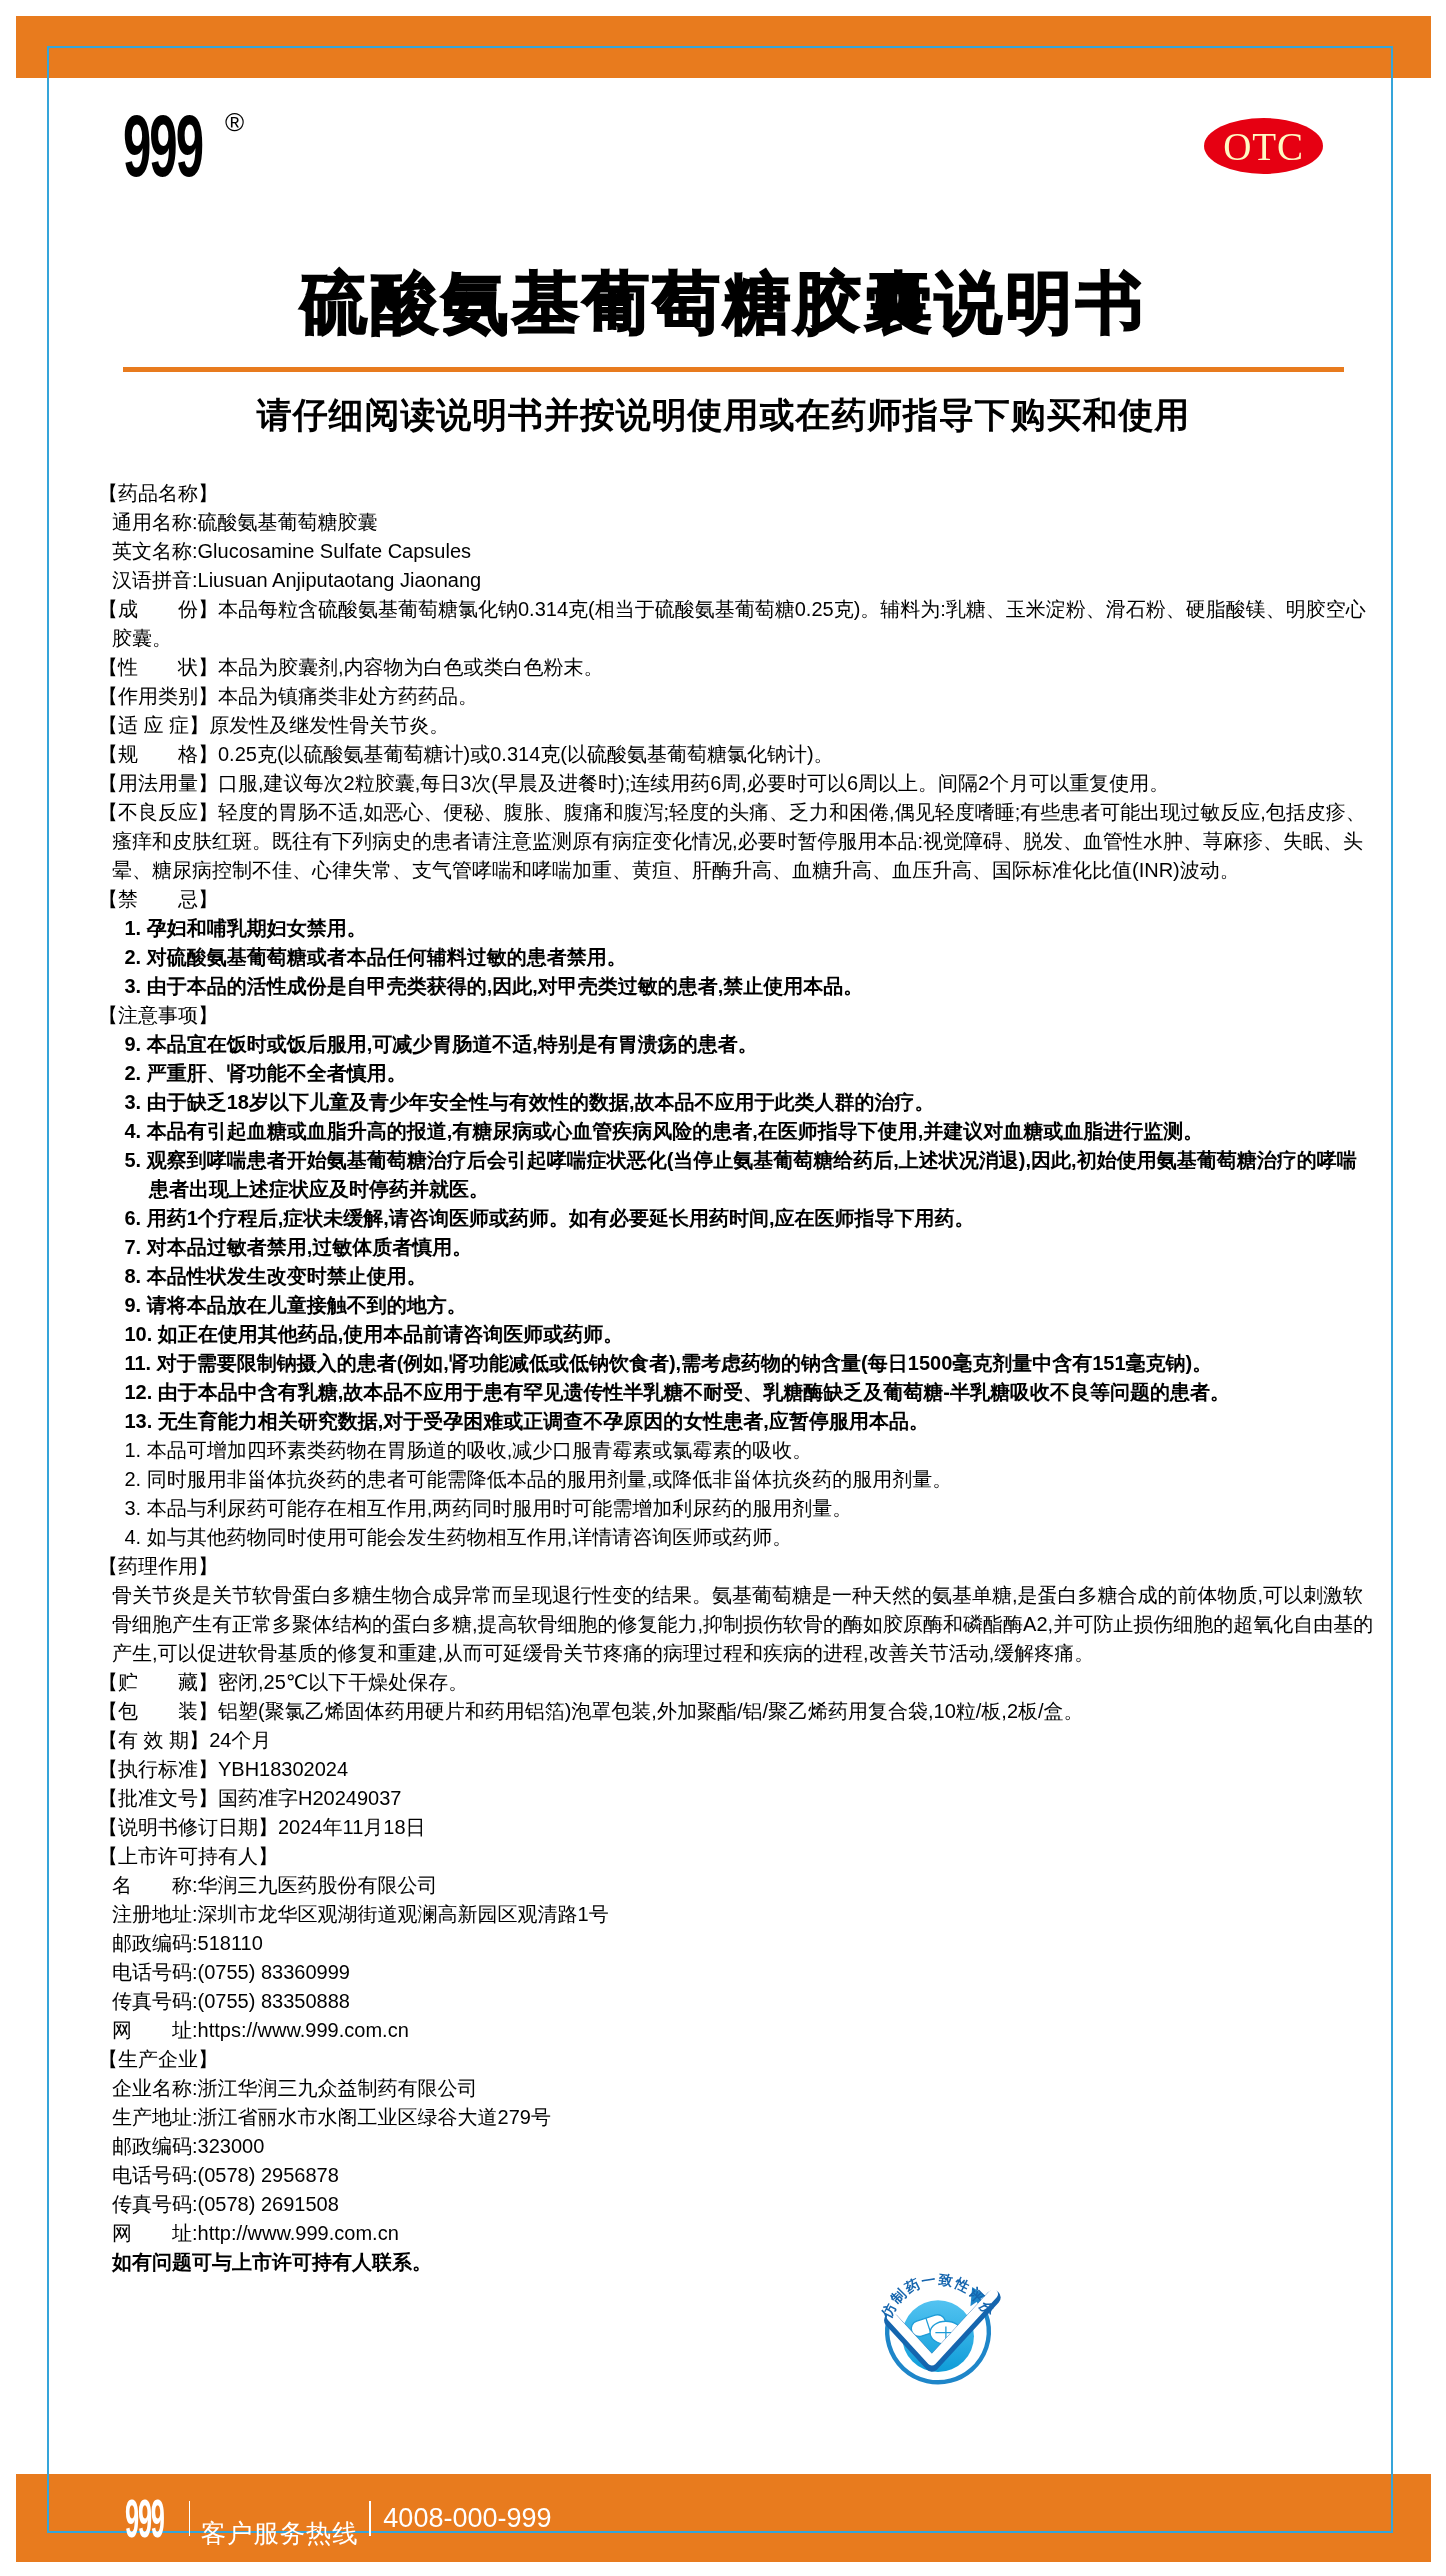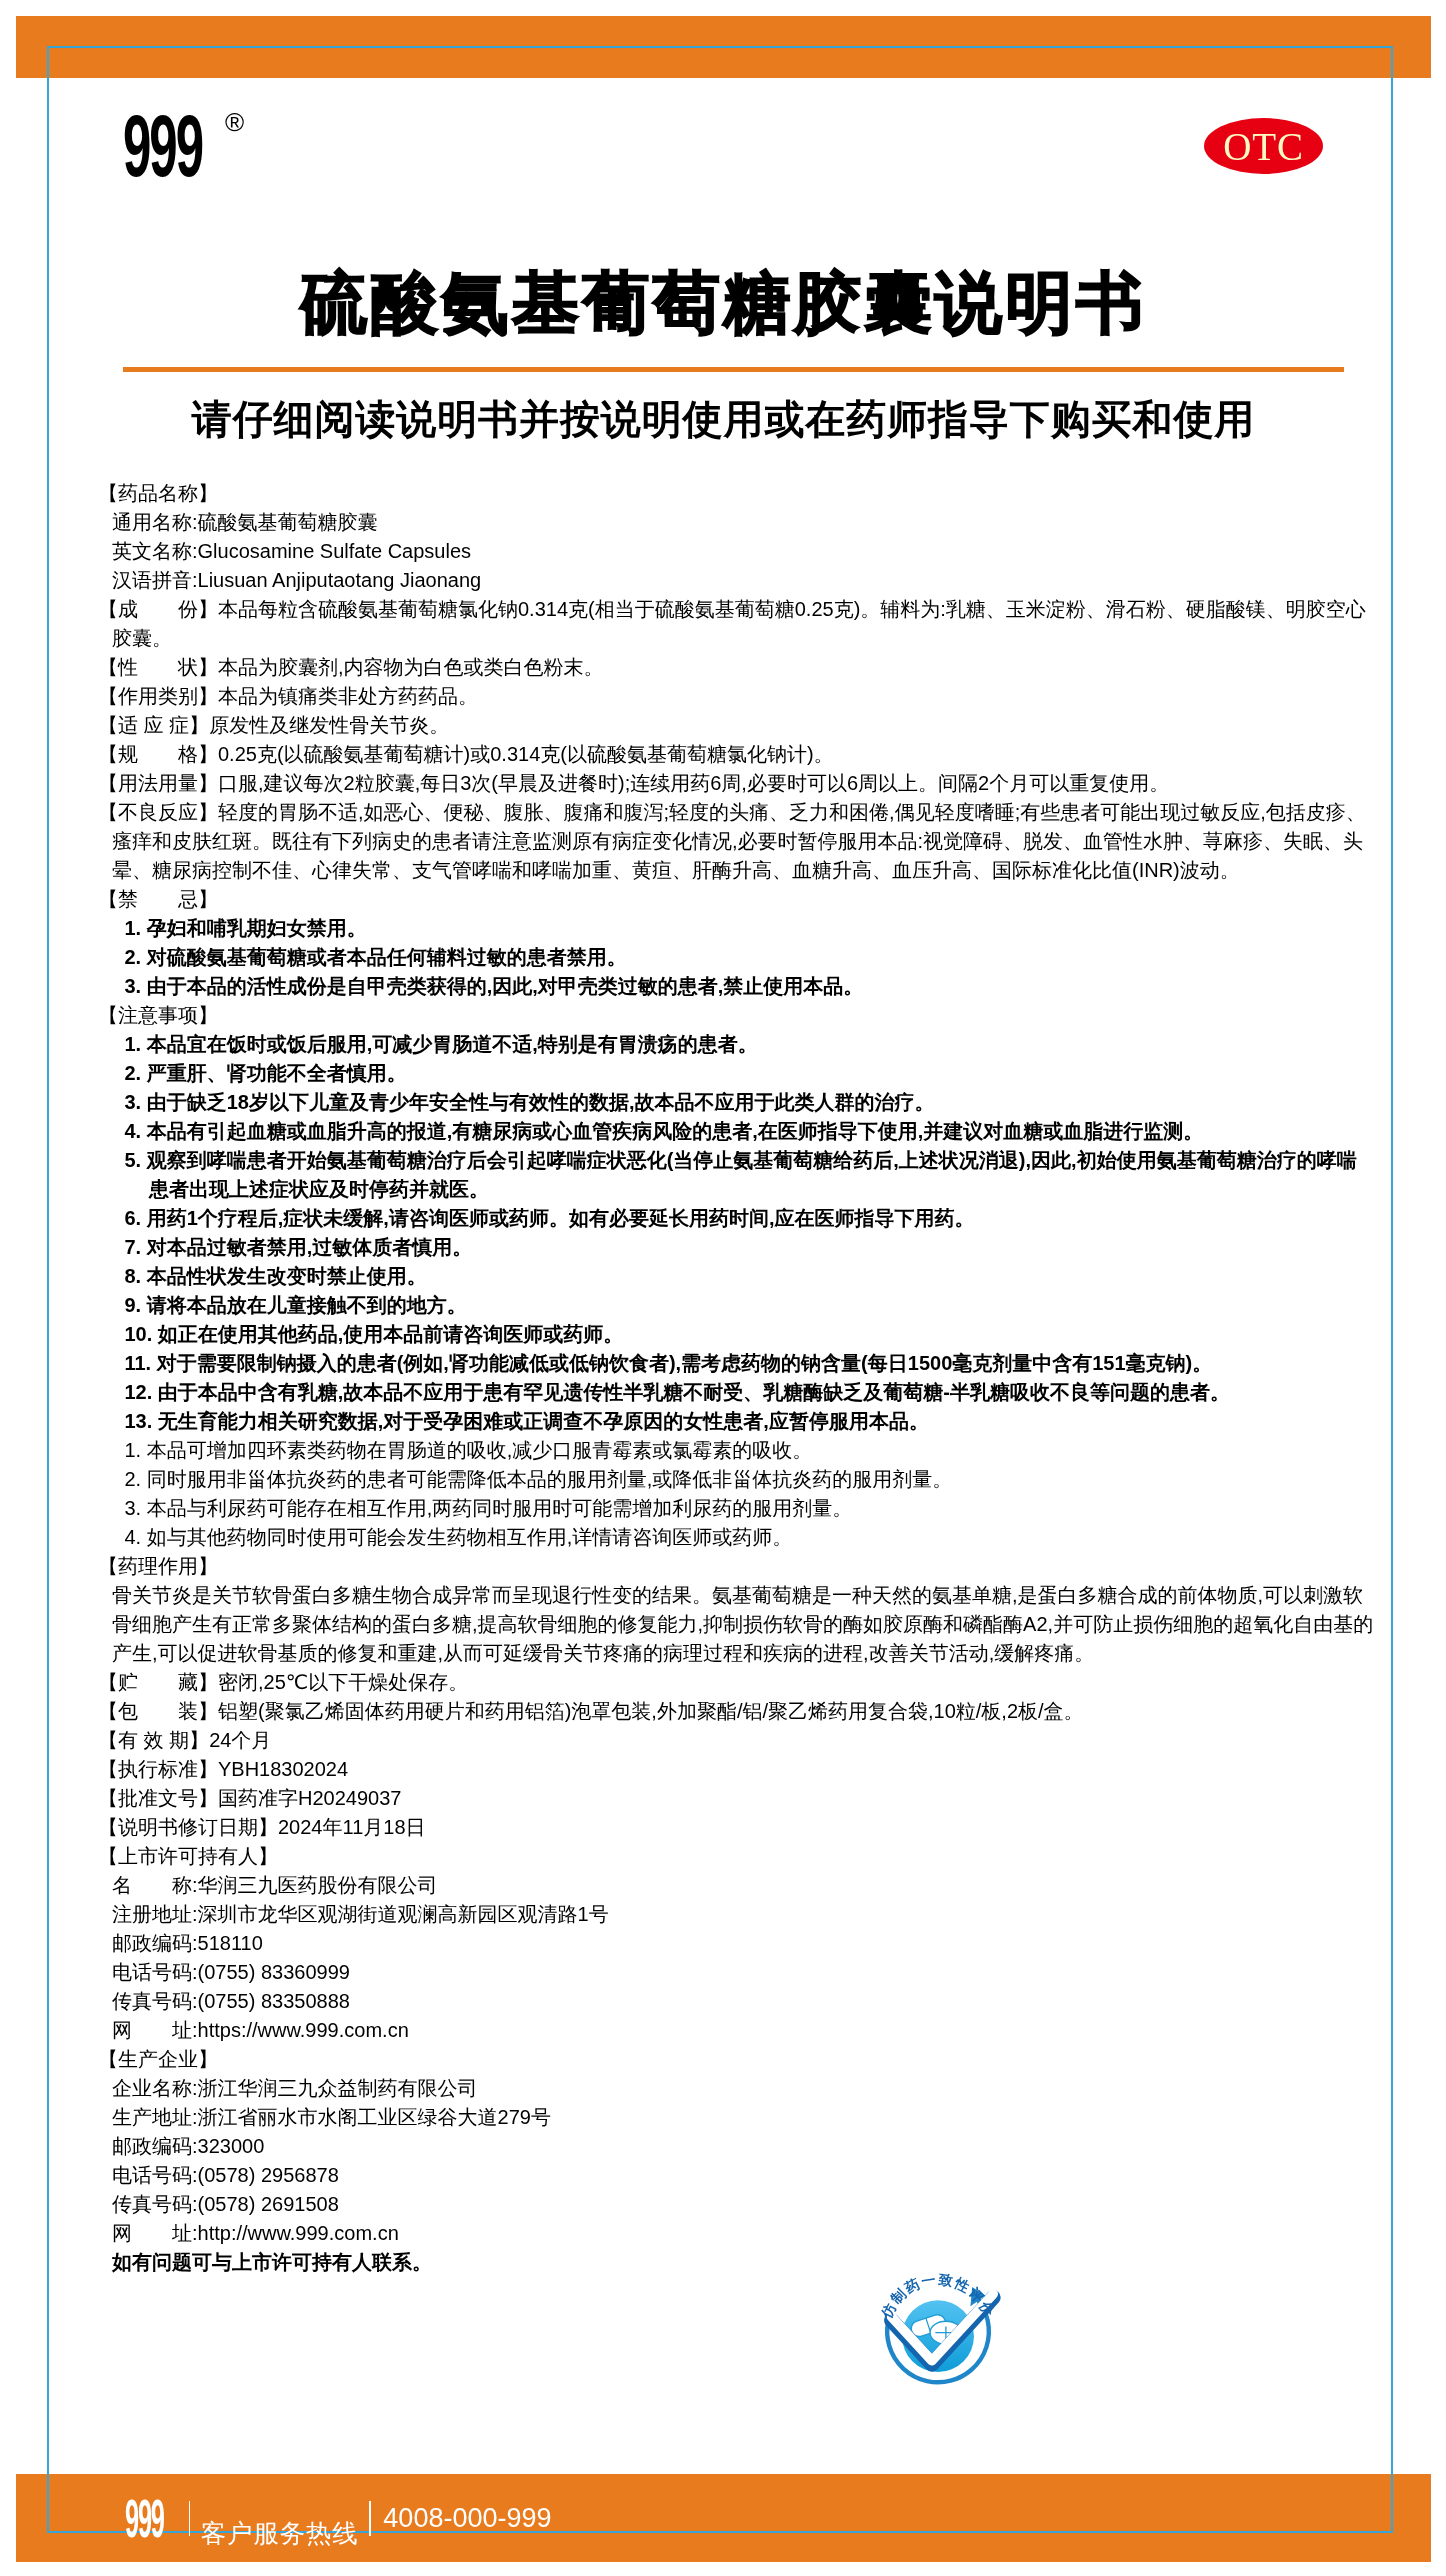--- a/index.html
+++ b/index.html
@@ -33,21 +33,21 @@
     border-radius:50%;color:#fef9c3;display:flex;align-items:center;justify-content:center;
     font-family:"Liberation Serif","DejaVu Serif",serif;font-size:39px;letter-spacing:0.9px;
   }
   .title{
     position:absolute;left:0;right:0;top:258px;text-align:center;
     font-size:67px;font-weight:900;letter-spacing:3.5px;-webkit-text-stroke:1.8px #000;white-space:nowrap;
   }
   .rule{position:absolute;left:123px;top:367px;width:1221px;height:5.3px;background:var(--orange);}
   .subtitle{
     position:absolute;left:0;right:0;top:392px;text-align:center;
-    font-size:40px;font-weight:bold;letter-spacing:0.9px;white-space:nowrap;
+    font-size:35px;font-weight:bold;letter-spacing:0.9px;white-space:nowrap;
   }
   
   .leaflet-body{
     position:absolute;left:98px;top:479px;width:1276px;
     font-size:20px;line-height:29px;
   }
   .line{margin:0;}
   .line.section{padding-left:14px;text-indent:-14px;}
   .line.sub{padding-left:14px;}
   .line.item{padding-left:51px;text-indent:-24.6px;}
@@ -92,21 +92,21 @@
     <div class="line section"><span class="lbl">【作用类别】</span>本品为镇痛类非处方药药品。</div>
     <div class="line section"><span class="lbl">【适 应 症】</span>原发性及继发性骨关节炎。</div>
     <div class="line section"><span class="lbl">【规　　格】</span>0.25克(以硫酸氨基葡萄糖计)或0.314克(以硫酸氨基葡萄糖氯化钠计)。</div>
     <div class="line section"><span class="lbl">【用法用量】</span>口服,建议每次2粒胶囊,每日3次(早晨及进餐时);连续用药6周,必要时可以6周以上。间隔2个月可以重复使用。</div>
     <div class="line section"><span class="lbl">【不良反应】</span>轻度的胃肠不适,如恶心、便秘、腹胀、腹痛和腹泻;轻度的头痛、乏力和困倦,偶见轻度嗜睡;有些患者可能出现过敏反应,包括皮疹、瘙痒和皮肤红斑。既往有下列病史的患者请注意监测原有病症变化情况,必要时暂停服用本品:视觉障碍、脱发、血管性水肿、荨麻疹、失眠、头晕、糖尿病控制不佳、心律失常、支气管哮喘和哮喘加重、黄疸、肝酶升高、血糖升高、血压升高、国际标准化比值(INR)波动。</div>
     <div class="line section"><span class="lbl">【禁　　忌】</span></div>
     <div class="line item bold">1. 孕妇和哺乳期妇女禁用。</div>
     <div class="line item bold">2. 对硫酸氨基葡萄糖或者本品任何辅料过敏的患者禁用。</div>
     <div class="line item bold">3. 由于本品的活性成份是自甲壳类获得的,因此,对甲壳类过敏的患者,禁止使用本品。</div>
     <div class="line section"><span class="lbl">【注意事项】</span></div>
-    <div class="line item bold">1. 本品宜在饭时或饭后服用,可减少胃肠道不适,特别是有胃溃疡的患者。</div>
+    <div class="line item bold">9. 本品宜在饭时或饭后服用,可减少胃肠道不适,特别是有胃溃疡的患者。</div>
     <div class="line item bold">2. 严重肝、肾功能不全者慎用。</div>
     <div class="line item bold">3. 由于缺乏18岁以下儿童及青少年安全性与有效性的数据,故本品不应用于此类人群的治疗。</div>
     <div class="line item bold">4. 本品有引起血糖或血脂升高的报道,有糖尿病或心血管疾病风险的患者,在医师指导下使用,并建议对血糖或血脂进行监测。</div>
     <div class="line item bold">5. 观察到哮喘患者开始氨基葡萄糖治疗后会引起哮喘症状恶化(当停止氨基葡萄糖给药后,上述状况消退),因此,初始使用氨基葡萄糖治疗的哮喘患者出现上述症状应及时停药并就医。</div>
     <div class="line item bold">6. 用药1个疗程后,症状未缓解,请咨询医师或药师。如有必要延长用药时间,应在医师指导下用药。</div>
     <div class="line item bold">7. 对本品过敏者禁用,过敏体质者慎用。</div>
     <div class="line item bold">8. 本品性状发生改变时禁止使用。</div>
     <div class="line item bold">9. 请将本品放在儿童接触不到的地方。</div>
     <div class="line item bold">10. 如正在使用其他药品,使用本品前请咨询医师或药师。</div>
     <div class="line item bold">11. 对于需要限制钠摄入的患者(例如,肾功能减低或低钠饮食者),需考虑药物的钠含量(每日1500毫克剂量中含有151毫克钠)。</div>

